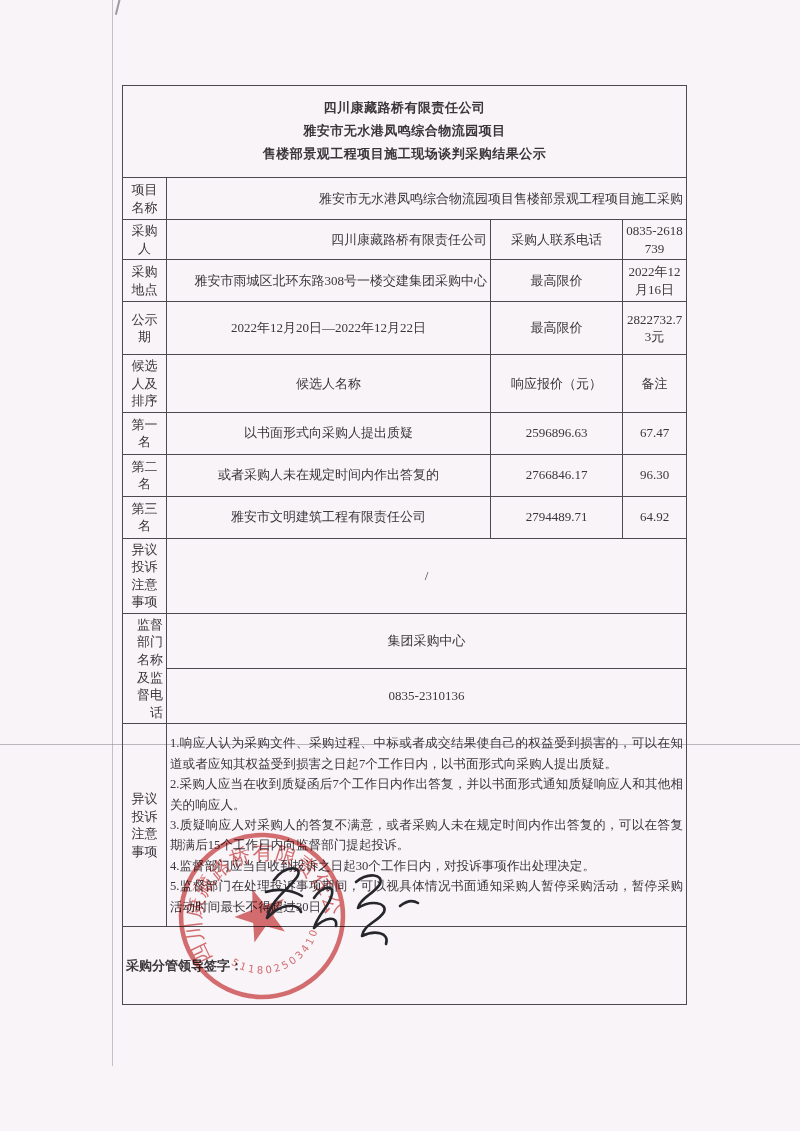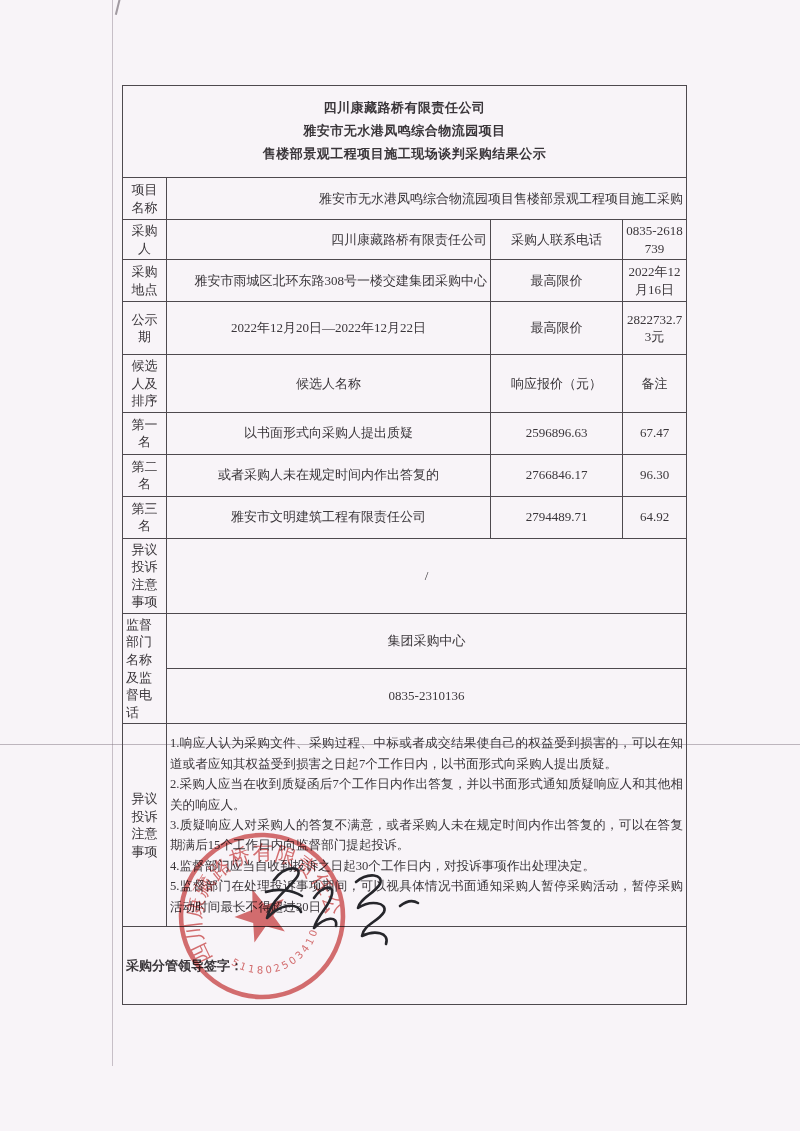--- a/index.html
+++ b/index.html
@@ -23,21 +23,21 @@
     border:1px solid #4e494e;
     vertical-align:middle;
     font-size:13px;
     padding:2px 3px;
     line-height:1.35;
     word-break:break-all;
   }
   .title-cell{text-align:center;font-size:16px;font-weight:600;letter-spacing:.5px;}
   .title-cell div{line-height:1.75;}
   .lbl{text-align:center;padding-left:3px;}
-  .lbl-c{text-align:left;}
+  .lbl-c{text-align:right;}
   .val-l{text-align:right;padding-left:6px;}
   .val-c{text-align:center;}
   .objection-cell{padding:8px 9px 8px 9px;margin-left:14px;}
   .objection-cell p{margin:0;font-size:12.6px;line-height:1.62;text-align:justify;}
   .sig-cell{padding-left:6px;font-size:13.5px;font-weight:bold;}
 
   .stamp{position:absolute;left:170px;top:824px;width:184px;height:184px;mix-blend-mode:multiply;opacity:.82;}
   .signature{position:absolute;left:252px;top:852px;width:180px;height:110px;}
 </style>
 </head>

